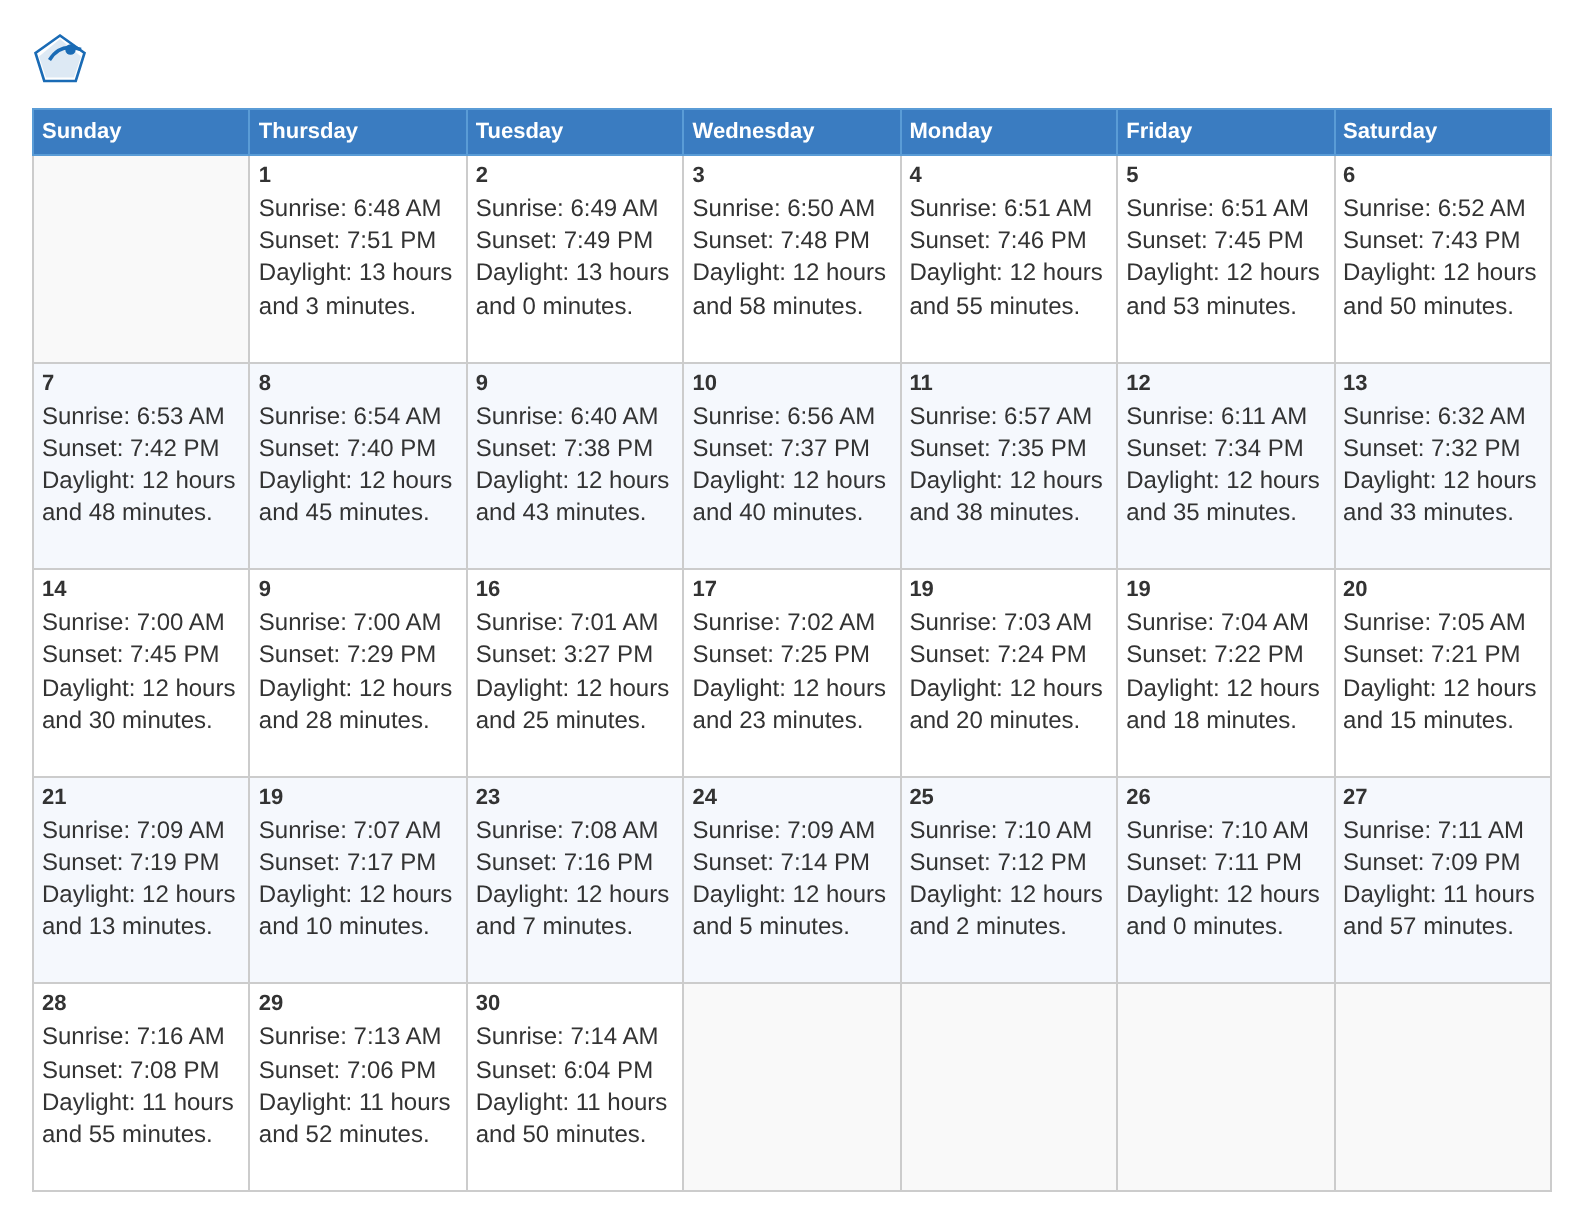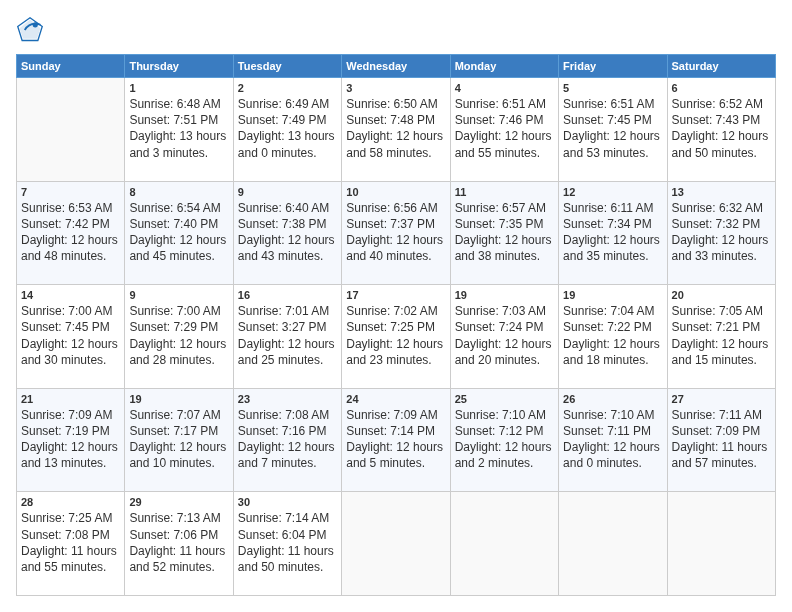--- a/index.html
+++ b/index.html
@@ -243,21 +243,21 @@
             <div class="day-info"><span>Sunrise: 7:10 AM</span><br><span>Sunset: 7:11 PM</span><br><span>Daylight: 12 hours</span><br><span>and 0 minutes.</span></div>
           </td>
           <td>
             <div class="day-number">27</div>
             <div class="day-info"><span>Sunrise: 7:11 AM</span><br><span>Sunset: 7:09 PM</span><br><span>Daylight: 11 hours</span><br><span>and 57 minutes.</span></div>
           </td>
         </tr>
         <tr>
           <td>
             <div class="day-number">28</div>
-            <div class="day-info"><span>Sunrise: 7:25 AM</span><br><span>Sunset: 7:08 PM</span><br><span>Daylight: 11 hours</span><br><span>and 55 minutes.</span></div>
+            <div class="day-info"><span>Sunrise: 7:16 AM</span><br><span>Sunset: 7:08 PM</span><br><span>Daylight: 11 hours</span><br><span>and 55 minutes.</span></div>
           </td>
           <td>
             <div class="day-number">29</div>
             <div class="day-info"><span>Sunrise: 7:13 AM</span><br><span>Sunset: 7:06 PM</span><br><span>Daylight: 11 hours</span><br><span>and 52 minutes.</span></div>
           </td>
           <td>
             <div class="day-number">30</div>
             <div class="day-info"><span>Sunrise: 7:14 AM</span><br><span>Sunset: 6:04 PM</span><br><span>Daylight: 11 hours</span><br><span>and 50 minutes.</span></div>
           </td>
           <td class="empty-cell"></td>

